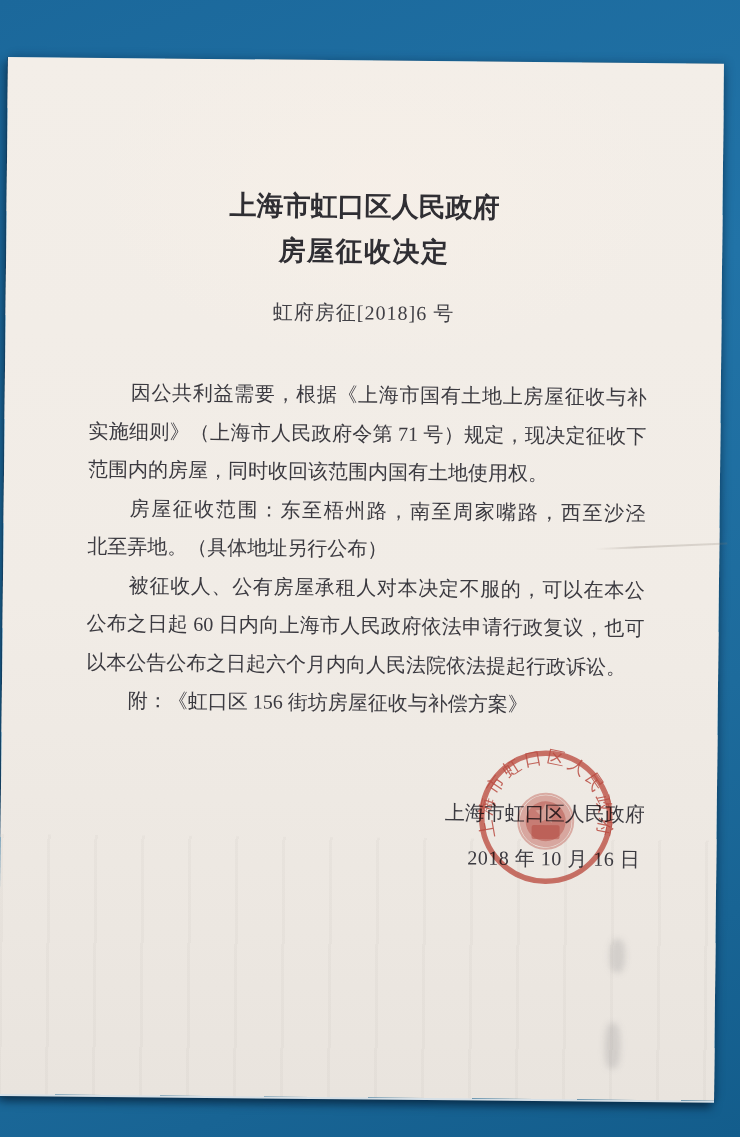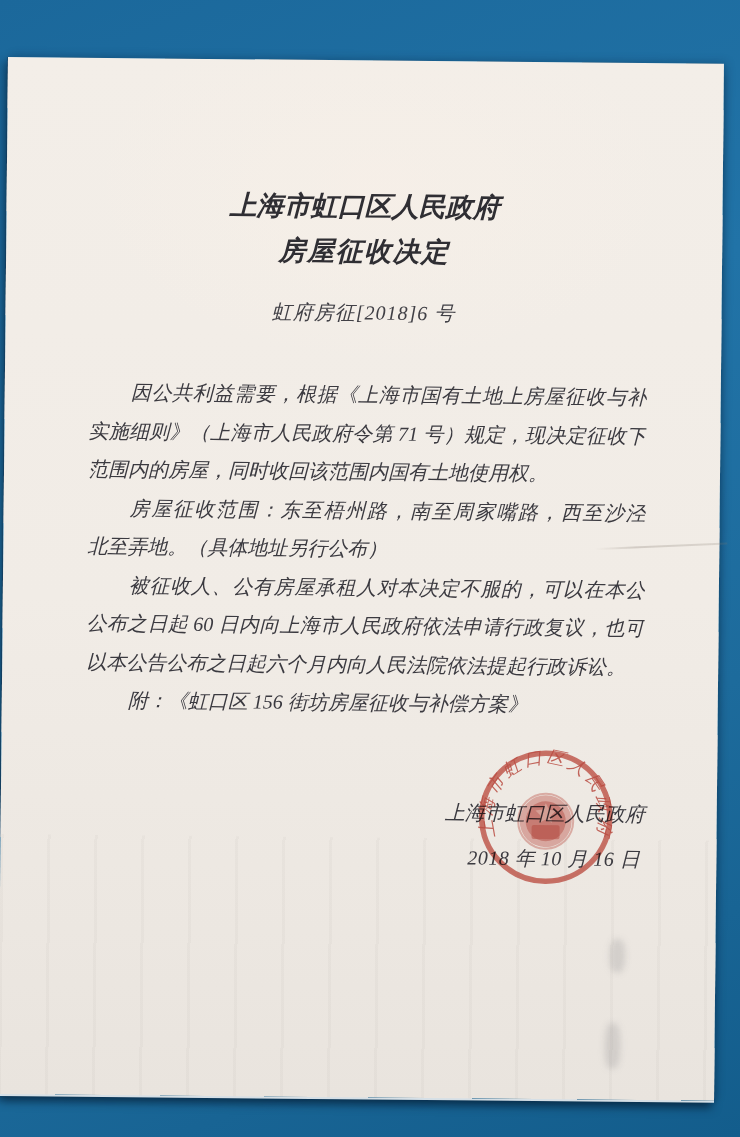--- a/index.html
+++ b/index.html
@@ -5,21 +5,20 @@
   html, body {
     margin: 0; padding: 0;
     width: 740px; height: 1137px;
     overflow: hidden;
     font-family: "Liberation Serif", "DejaVu Serif", serif;
   }
   .scene {
     position: relative;
     width: 740px; height: 1137px;
     background: linear-gradient(158deg, #1b689b 0%, #2173a7 38%, #1d6b9c 68%, #135d8c 100%);
-    font-style: italic;
   }
   .paper {
     position: absolute;
     left: 8px; top: 57px;
     width: 716px; height: 1037px;
     transform: rotate(0.55deg);
     transform-origin: 0 0;
     background:
       radial-gradient(ellipse 420px 260px at 52% 12%, rgba(248,240,232,.55), rgba(248,240,232,0) 70%),
       linear-gradient(180deg, #f3eee8 0%, #f1ece6 52%, #ece7e1 84%, #e9e4de 100%);

